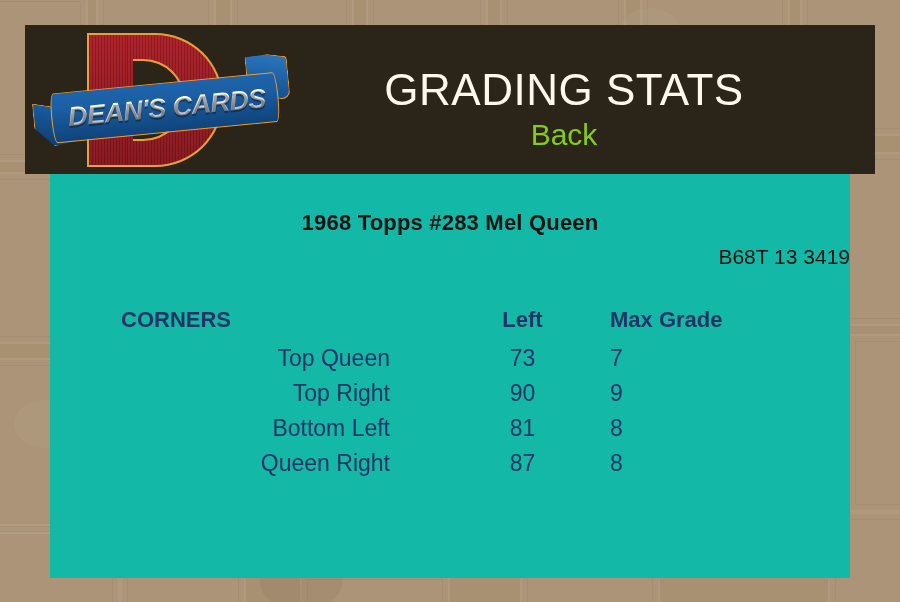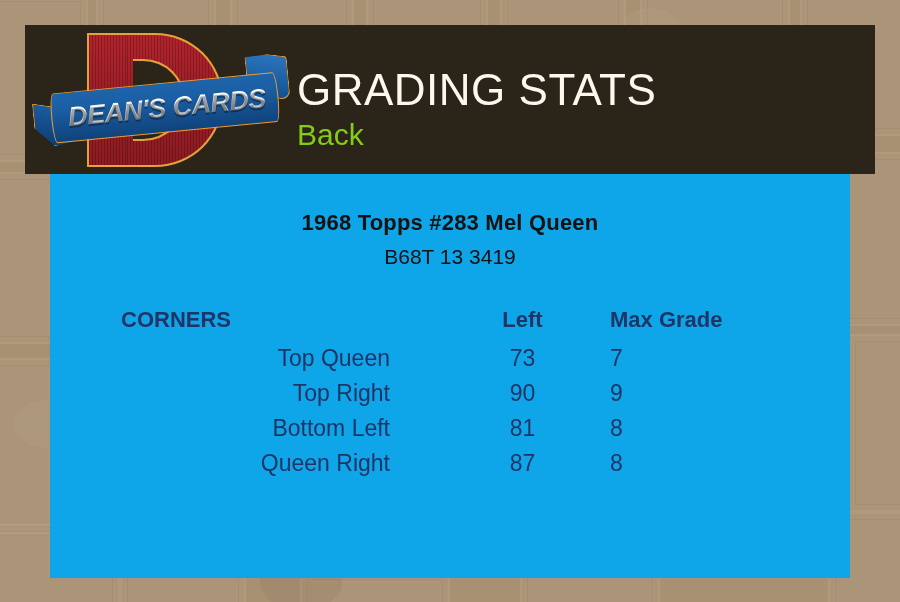--- a/index.html
+++ b/index.html
@@ -165,20 +165,21 @@
     -webkit-background-clip: text;
     background-clip: text;
     -webkit-text-fill-color: transparent;
     text-shadow: 0 2px 0 rgba(0,0,0,0.35);
     white-space: nowrap;
   }
 
   
   .header-titles {
     flex: 1 1 auto;
+    text-align: center;
     padding-right: 44px;
     padding-bottom: 4px;
     margin-top: 24px;
   }
   .header-title {
     color: #fdf8ee;
     font-size: 44px;
     font-weight: normal;
     line-height: 1.08;
     letter-spacing: 0.5px;
@@ -191,33 +192,33 @@
     margin-top: 2px;
   }
 
   
   #content-panel {
     position: absolute;
     left: 50px;
     top: 174px;
     width: 800px;
     height: 404px;
-    background: #0ea5e9;
+    background: #14b8a6;
   }
 
   .card-heading {
     text-align: center;
     font-size: 22px;
     font-weight: bold;
     color: #121212;
     margin-top: 36px;
     letter-spacing: 0.2px;
   }
   .card-subheading {
-    text-align: center;
+    text-align: right;
     font-size: 21px;
     font-weight: normal;
     color: #121212;
     margin-top: 9px;
   }
 
   
   .stats-table {
     margin: 33px auto 0 auto;
     width: 670px;

